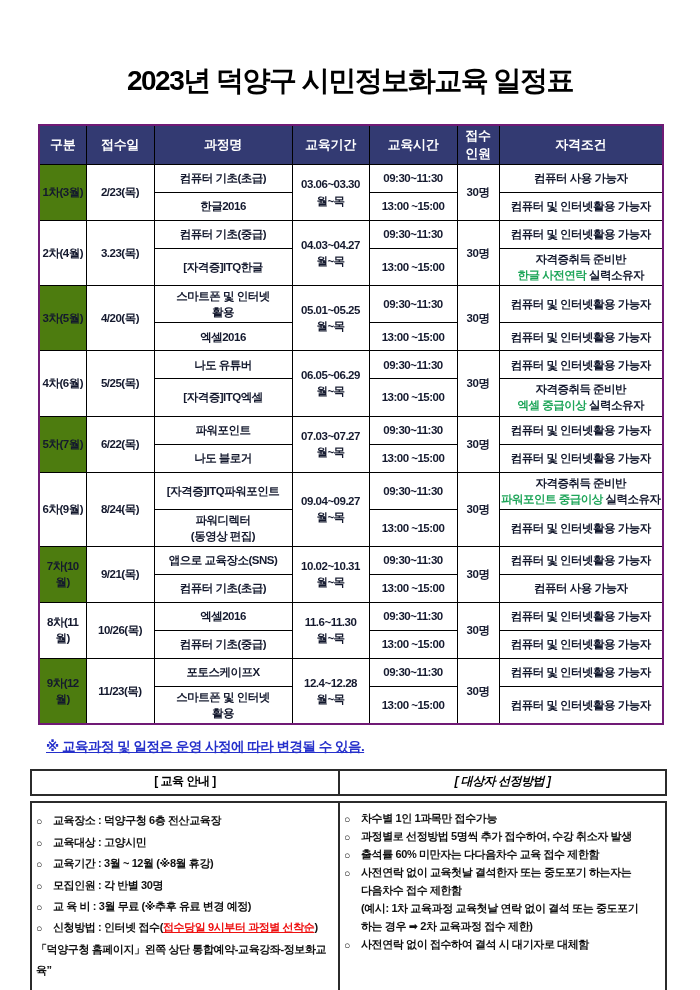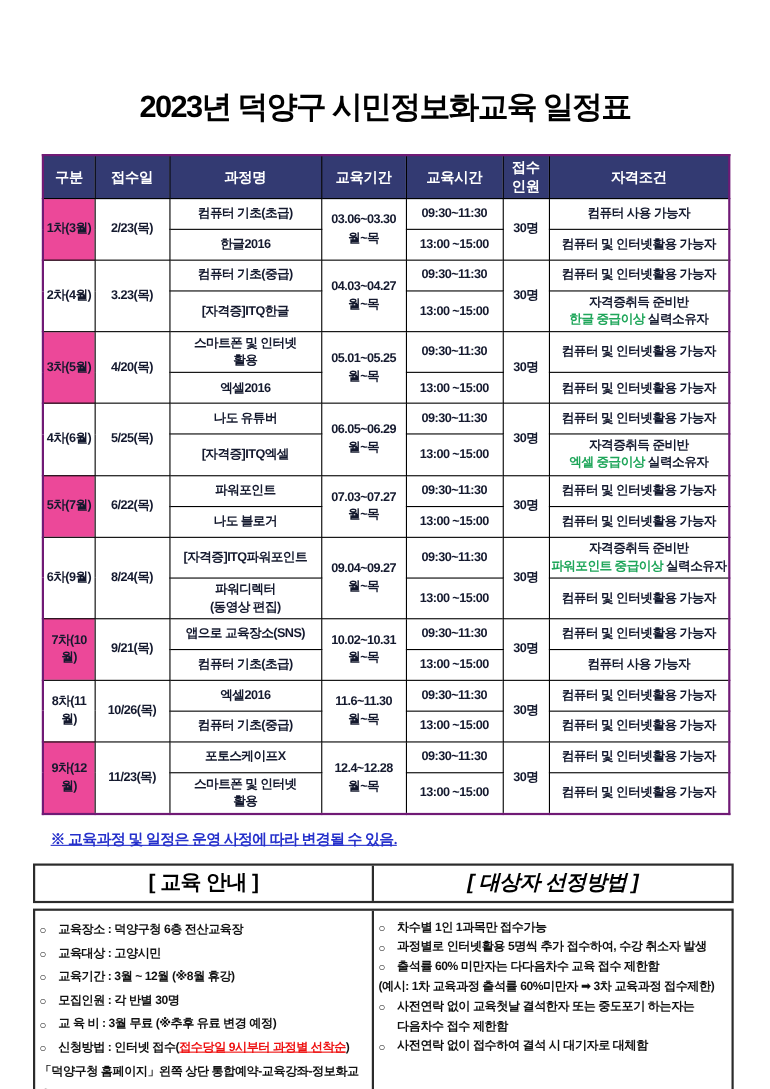--- a/index.html
+++ b/index.html
@@ -3,47 +3,47 @@
 <meta charset="utf-8">
 <style>
   html,body{margin:0;padding:0;}
   body{
     width:700px;height:990px;background:#ffffff;
     font-family:"Liberation Sans","DejaVu Sans",sans-serif;
     color:#14192e;position:relative;overflow:hidden;
   }
   .page{width:700px;height:990px;}
   .page-title{
-    margin:16px;padding-top:62px;text-align:center;
+    margin:0;padding-top:62px;text-align:center;
     font-size:28px;font-weight:900;letter-spacing:-1.5px;color:#000;
   }
   table.schedule{
     border-collapse:collapse;table-layout:fixed;width:624px;
     margin:24px 0 0 38px;border:2px solid #701a75;
   }
   table.schedule th,table.schedule td{border:1px solid #000;}
   table.schedule thead th{
     background:#333A72;color:#fff;font-size:13px;font-weight:bold;
     white-space:pre-line;height:36px;padding:1px;letter-spacing:-0.3px;
   }
   table.schedule td{
     font-size:11.5px;font-weight:bold;text-align:center;vertical-align:middle;
     height:23px;padding:2px 1px;line-height:1.4;letter-spacing:-0.5px;color:#14192e;
   }
-  td.hl{background:#ec4899;}
+  td.hl{background:#4d7c0f;}
   .green{color:#1FA65A;}
   .red{color:#EE1111;}
   .u{text-decoration:underline;}
   .notice{
     margin:13px 0 0 46px;font-size:13.5px;font-weight:bold;
-    color:#2530CB;text-decoration:underline;letter-spacing:-0.5px;font-family:Liberation Serif, serif;
+    color:#2530CB;text-decoration:underline;letter-spacing:-0.5px;
   }
   .boxes{margin:13px 0 0 30px;width:637px;}
   .box-titles{display:flex;border:2px solid #2b2b2b;box-sizing:border-box;}
-  .bt{font-size:19px;font-weight:bold;text-align:center;padding:2px 0 4px;letter-spacing:-0.5px;color:#000;}
+  .bt{font-size:12px;font-weight:bold;text-align:center;padding:2px 0 4px;letter-spacing:-0.5px;color:#000;}
   .bt.left{width:308px;border-right:2px solid #2b2b2b;box-sizing:border-box;}
   .bt.right{flex:1;font-style:italic;}
   .box-bodies{display:flex;border:2px solid #2b2b2b;margin-top:5px;box-sizing:border-box;min-height:232px;}
   .bb{padding:7px 4px;box-sizing:border-box;}
   .bb.left{width:308px;border-right:2px solid #2b2b2b;}
   .bb.right{flex:1;}
   .bline{display:flex;align-items:flex-start;font-size:11px;font-weight:bold;letter-spacing:-0.4px;color:#111;}
   .bb.left .bline{line-height:1.95;}
   .bb.right .bline{line-height:1.62;}
   .bullet{flex:0 0 17px;width:17px;font-size:10.5px;padding-top:1px;}
@@ -99,21 +99,21 @@
           <td rowspan="2">3.23(목)</td>
           <td>컴퓨터 기초(중급)</td>
           <td rowspan="2">04.03~04.27<br>월~목</td>
           <td>09:30~11:30</td>
           <td rowspan="2">30명</td>
           <td><span>컴퓨터 및 인터넷활용 가능자</span></td>
         </tr>
         <tr>
           <td>[자격증]ITQ한글</td>
           <td>13:00 ~15:00</td>
-          <td><span>자격증취득 준비반</span><br><span class="green">한글 중급이상</span><span> 실력소유자</span></td>
+          <td><span>자격증취득 준비반</span><br><span class="green">한글 사전연락</span><span> 실력소유자</span></td>
         </tr>
         <tr>
           <td rowspan="2" class="hl">3차(5월)</td>
           <td rowspan="2">4/20(목)</td>
           <td>스마트폰 및 인터넷<br>활용</td>
           <td rowspan="2">05.01~05.25<br>월~목</td>
           <td>09:30~11:30</td>
           <td rowspan="2">30명</td>
           <td><span>컴퓨터 및 인터넷활용 가능자</span></td>
         </tr>
@@ -246,35 +246,38 @@
             <span class="btext"><span>「덕양구청 홈페이지」왼쪽 상단 통합예약-교육강좌-정보화교육”</span></span>
           </div>
         </div>
       <div class="bb right">
           <div class="bline">
             <span class="bullet">○</span>
             <span class="btext"><span>차수별 1인 1과목만 접수가능</span></span>
           </div>
           <div class="bline">
             <span class="bullet">○</span>
-            <span class="btext"><span>과정별로 인터넷활용 5명씩 추가 접수하여, 수강 취소자 발생</span></span>
+            <span class="btext"><span>과정별로 선정방법 5명씩 추가 접수하여, 수강 취소자 발생</span></span>
           </div>
           <div class="bline">
             <span class="bullet">○</span>
             <span class="btext"><span>출석률 60% 미만자는 다다음차수 교육 접수 제한함</span></span>
-          </div>
-          <div class="bline">
-            <span class="btext"><span>(예시: 1차 교육과정 출석률 60%미만자 ➡ 3차 교육과정 접수제한)</span></span>
           </div>
           <div class="bline">
             <span class="bullet">○</span>
             <span class="btext"><span>사전연락 없이 교육첫날 결석한자 또는 중도포기 하는자는</span></span>
           </div>
           <div class="bline ind1">
             <span class="btext"><span>다음차수 접수 제한함</span></span>
+          </div>
+          <div class="bline ind1">
+            <span class="btext"><span>(예시: 1차 교육과정 교육첫날 연락 없이 결석 또는 중도포기</span></span>
+          </div>
+          <div class="bline ind1">
+            <span class="btext"><span>하는 경우 ➡ 2차 교육과정 접수 제한)</span></span>
           </div>
           <div class="bline">
             <span class="bullet">○</span>
             <span class="btext"><span>사전연락 없이 접수하여 결석 시 대기자로 대체함</span></span>
           </div>
         </div>
     </div>
   </div>
 
 </div>

